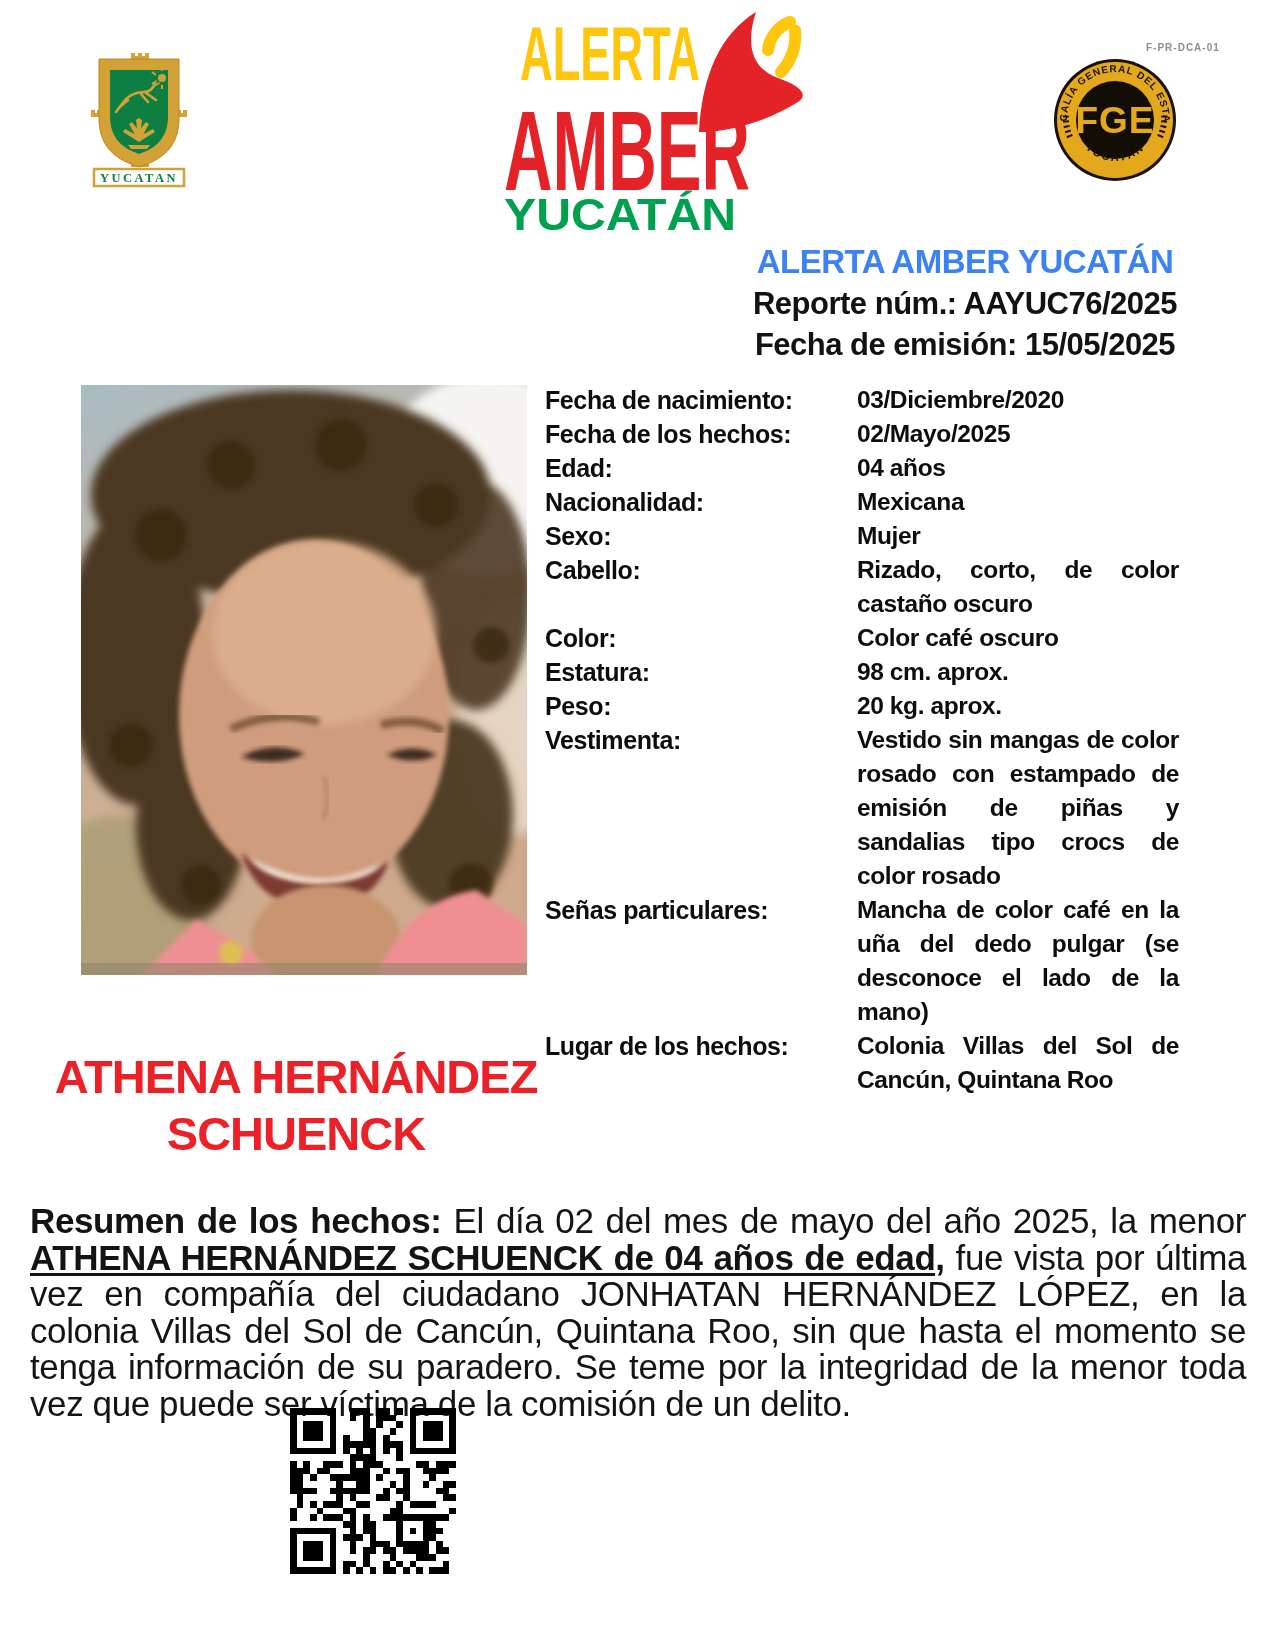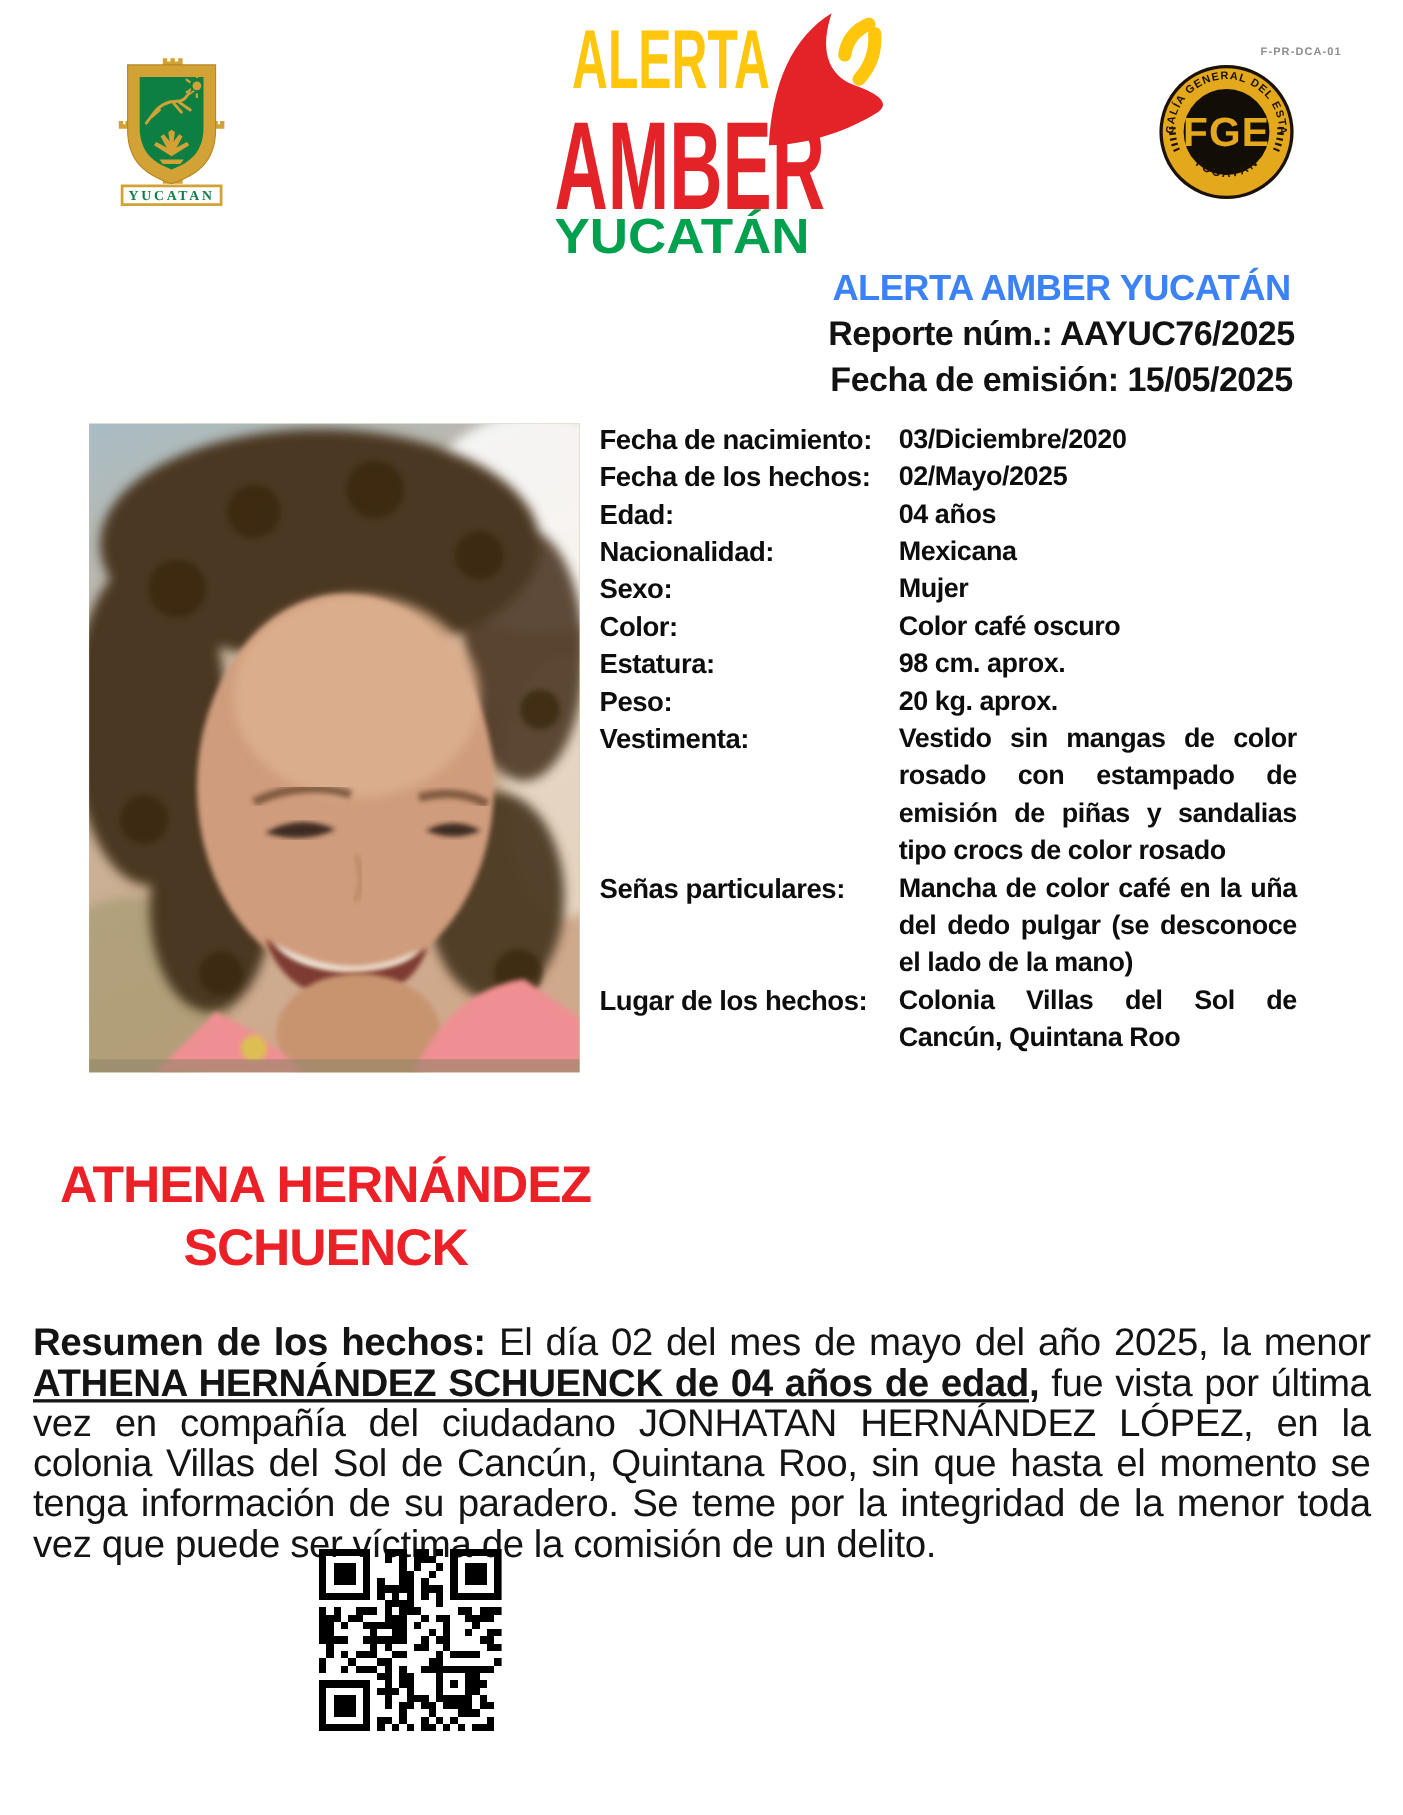--- a/index.html
+++ b/index.html
@@ -1,41 +1,41 @@
 <!DOCTYPE html>
 <html><head>
 <meta charset="utf-8">
 <style>
   * { margin:0; padding:0; box-sizing:border-box; }
   html,body { background:#ffffff; }
   body { font-family:"Liberation Sans","DejaVu Sans",sans-serif; }
   .page { position:relative; width:1275px; height:1650px; background:#fff; overflow:hidden; margin:0 auto; }
 
   
-  .shield-logo { position:absolute; left:105px; top:52px; width:102px; height:136px; }
+  .shield-logo { position:absolute; left:88px; top:52px; width:102px; height:136px; }
   .amber-logo  { position:absolute; left:468px; top:6px; width:350px; height:228px; }
   .fge-logo    { position:absolute; left:1052px; top:57px; width:126px; height:126px; }
   .form-code   { position:absolute; left:1146px; top:42px; font-size:10px; color:#8d8d8d; letter-spacing:1px; font-weight:700; }
 
   
   .hdr { position:absolute; left:726px; top:243px; width:478px; text-align:center; }
   .hdr .title { color:#3b82f6; font-weight:700; font-size:33px; letter-spacing:-0.5px; }
   .hdr .line  { color:#121212; font-weight:700; font-size:31px; letter-spacing:-0.5px; margin-top:5px; white-space:nowrap; }
 
   
   .photo { position:absolute; left:81px; top:385px; width:446px; height:590px; overflow:hidden; background:#cdbfa8; }
   .photo svg { display:block; }
 
   
   .name { position:absolute; left:24px; top:1048px; width:544px; text-align:center;
           color:#EC2027; font-weight:700; font-size:47px; line-height:57px; letter-spacing:-1px; }
 
   
   .details { position:absolute; left:545px; top:383px; width:634px; }
-  .drow { display:flex; }
+  .drow { display:flex;gap:40px; }
   .dlabel { width:272px; flex:0 0 272px; font-weight:700; font-size:25px; line-height:34px; color:#0d0d0d; letter-spacing:-0.4px; }
   .dvalue { flex:1; font-weight:700; font-size:24.5px; line-height:34px; color:#0d0d0d; letter-spacing:-0.4px; text-align:justify; }
 
   
   .summary { position:absolute; left:30px; top:1203px; width:1216px; font-size:35px; line-height:36.5px;
              color:#141414; text-align:justify; letter-spacing:-0.4px; }
   .summary .lbl { font-weight:700; }
   .summary .hl  { font-weight:700; text-decoration:underline; text-decoration-thickness:2.5px; text-underline-offset:3px; }
 
   
@@ -219,20 +219,24 @@
     </div>
     <div class="drow">
       <div class="dlabel">Nacionalidad:</div>
       <div class="dvalue">Mexicana</div>
     </div>
     <div class="drow">
       <div class="dlabel">Sexo:</div>
       <div class="dvalue">Mujer</div>
     </div>
     <div class="drow">
+      <div class="dlabel">Cabello:</div>
+      <div class="dvalue">Rizado, corto, de color castaño oscuro</div>
+    </div>
+    <div class="drow">
       <div class="dlabel">Color:</div>
       <div class="dvalue">Color café oscuro</div>
     </div>
     <div class="drow">
       <div class="dlabel">Estatura:</div>
       <div class="dvalue">98 cm. aprox.</div>
     </div>
     <div class="drow">
       <div class="dlabel">Peso:</div>
       <div class="dvalue">20 kg. aprox.</div>

